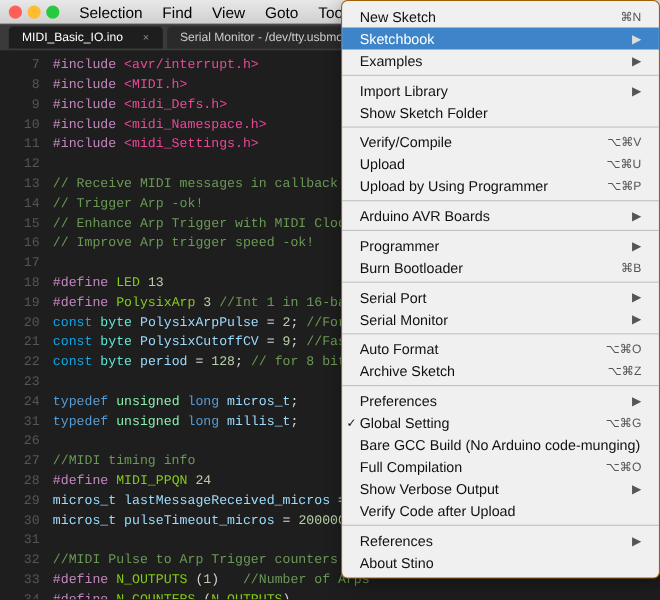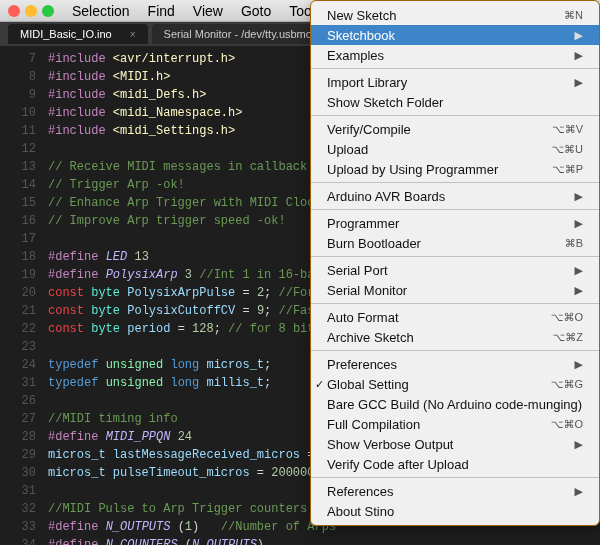--- a/index.html
+++ b/index.html
@@ -95,29 +95,29 @@
       margin-right: 12px;
       user-select: none;
     }
 
     .line-content {
       color: #d4d4d4;
     }
 
     .kw-include { color: #c586c0; }
     .kw-define { color: #c586c0; }
-    .kw-const { color: #ef4444; }
+    .kw-const { color: #0ea5e9; }
     .kw-typedef { color: #569cd6; }
     .kw-unsigned { color: #86efac; }
     .kw-long { color: #569cd6; }
     .kw-byte { color: #5eead4; }
-    .str-include { color: #fef9c3; }
+    .str-include { color: #ec4899; }
     .num { color: #b5cea8; }
     .comment { color: #6a9955; }
-    .macro-name { color: #c4b5fd; font-style: italic; }
+    .macro-name { color: #84cc16; }
     .var-name { color: #9cdcfe; }
 
     .dropdown-menu {
       position: absolute;
       top: 0px;
       right: 0px;
       width: 290px;
       background: #f0f0f0;
       border: 1px solid #a16207;
       border-radius: 6px;

